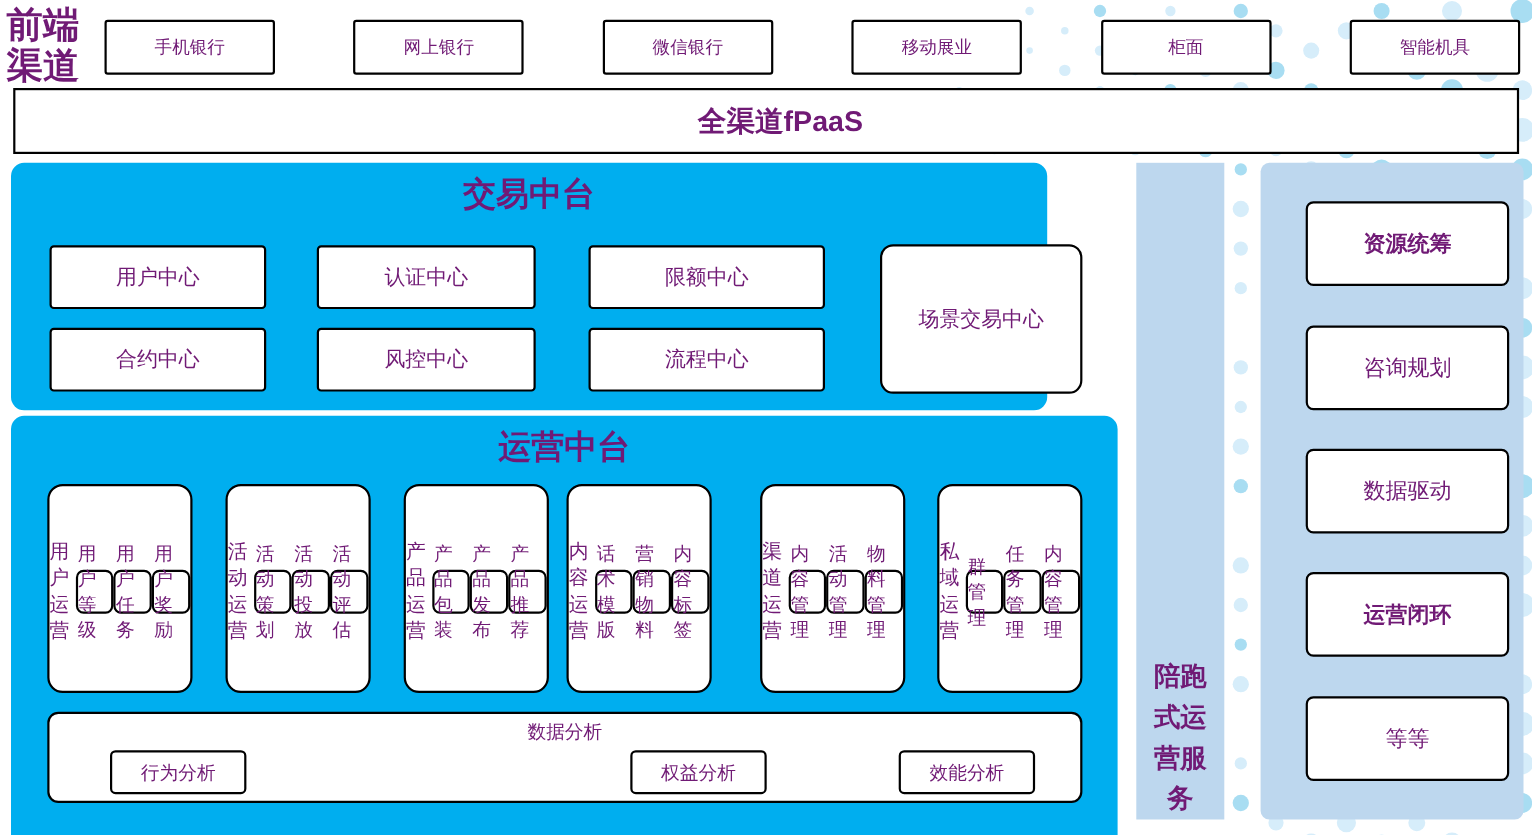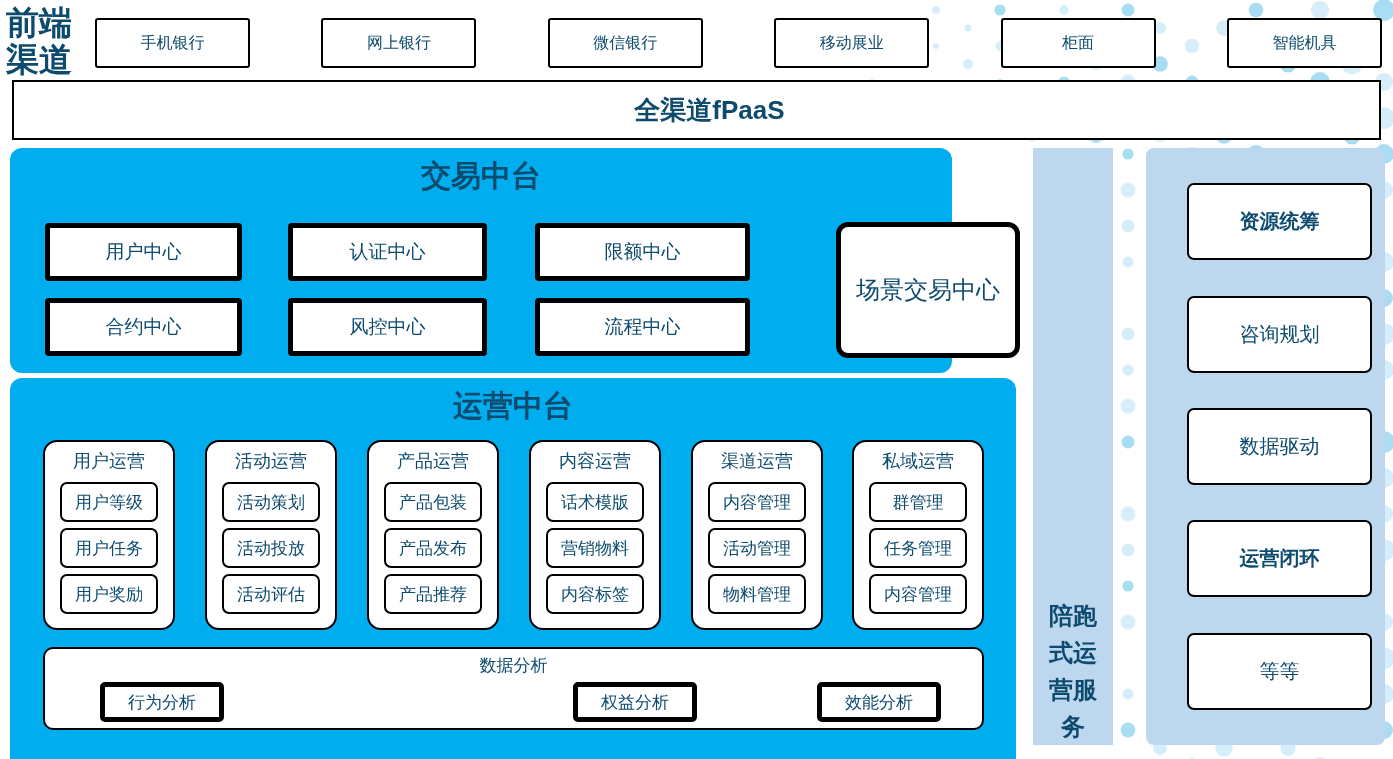--- a/index.html
+++ b/index.html
@@ -1,42 +1,42 @@
 <!DOCTYPE html>
 <html><head>
 <meta charset="utf-8">
 <style>
   html,body{margin:0;padding:0;background:#fff;}
   .canvas{position:relative;width:1393px;height:759px;background:#ffffff;overflow:hidden;
-          font-family:"Liberation Sans",sans-serif;color:#0c4a6e;}
+          font-family:"Liberation Sans",sans-serif;color:#701a75;}
   #dots{position:absolute;left:0;top:0;z-index:0;}
   .abs{position:absolute;z-index:1;box-sizing:border-box;}
 
   .front-label{left:6px;top:4px;width:82px;font-family:"DejaVu Serif",serif;
                font-weight:bold;font-size:33px;line-height:37px;}
   .channel-row{left:95px;top:18px;width:1287px;height:50px;display:flex;justify-content:space-between;}
   .channel-box{width:155px;height:50px;background:#fff;border:2px solid #000;border-radius:3px;
                display:flex;align-items:center;justify-content:center;font-size:16px;box-sizing:border-box;}
 
   .fpaas{left:12px;top:80px;width:1369px;height:60px;background:#fff;border:2px solid #000;
          display:flex;align-items:center;justify-content:center;font-size:26px;font-weight:600;padding-left:26px;}
 
   .bluepanel{background:#00AEEF;border-radius:12px;}
   .trans{left:10px;top:148px;width:942px;height:225px;}
   .ops{left:10px;top:378px;width:1006px;height:414px;}
   .panel-title{position:absolute;top:8px;left:0;width:100%;text-align:center;
                font-size:30px;font-weight:bold;}
 
-  .wbox{background:#fff;border:5px solid #000000;display:flex;align-items:center;
+  .wbox{background:#fff;border:2px solid #000000;display:flex;align-items:center;
         justify-content:center;box-sizing:border-box;}
   .center-box{position:absolute;border-radius:4px;font-size:19px;}
-  .scene{position:absolute;border-radius:12px;font-size:24px;margin-left:36px;}
+  .scene{position:absolute;border-radius:12px;font-size:19px;}
 
   .group{position:absolute;top:62px;width:132px;height:190px;background:#fff;border:2px solid #000;
-         border-radius:14px;box-sizing:border-box;display:flex;flex-direction:column;align-items:center;}
+         border-radius:14px;box-sizing:border-box;display:flex;flex-direction:row;align-items:center;}
   .group-title{margin:7px 0 3px 0;font-size:18px;}
   .gbox{width:98px;height:40px;margin-top:6px;background:#fff;border:2px solid #000;border-radius:7px;
         display:flex;align-items:center;justify-content:center;font-size:17px;box-sizing:border-box;}
 
   .da{left:33px;top:269px;width:941px;height:83px;background:#fff;border:2px solid #000;border-radius:10px;}
   .da-title{position:absolute;top:5px;left:0;width:100%;text-align:center;font-size:17px;}
   .da-box{position:absolute;top:33px;height:40px;border-radius:5px;font-size:17px;}
 
   .sidebar{left:1033px;top:148px;width:80px;height:597px;background:#BDD7EE;
            display:flex;align-items:flex-end;justify-content:center;}
@@ -276,21 +276,21 @@
       <div class="gbox">活动策划</div>
       <div class="gbox">活动投放</div>
       <div class="gbox">活动评估</div>
     </div>
     <div class="group" style="left:357px">
       <div class="group-title">产品运营</div>
       <div class="gbox">产品包装</div>
       <div class="gbox">产品发布</div>
       <div class="gbox">产品推荐</div>
     </div>
-    <div class="group" style="left:519px">
+    <div class="group" style="left:505px">
       <div class="group-title">内容运营</div>
       <div class="gbox">话术模版</div>
       <div class="gbox">营销物料</div>
       <div class="gbox">内容标签</div>
     </div>
     <div class="group" style="left:681px">
       <div class="group-title">渠道运营</div>
       <div class="gbox">内容管理</div>
       <div class="gbox">活动管理</div>
       <div class="gbox">物料管理</div>

